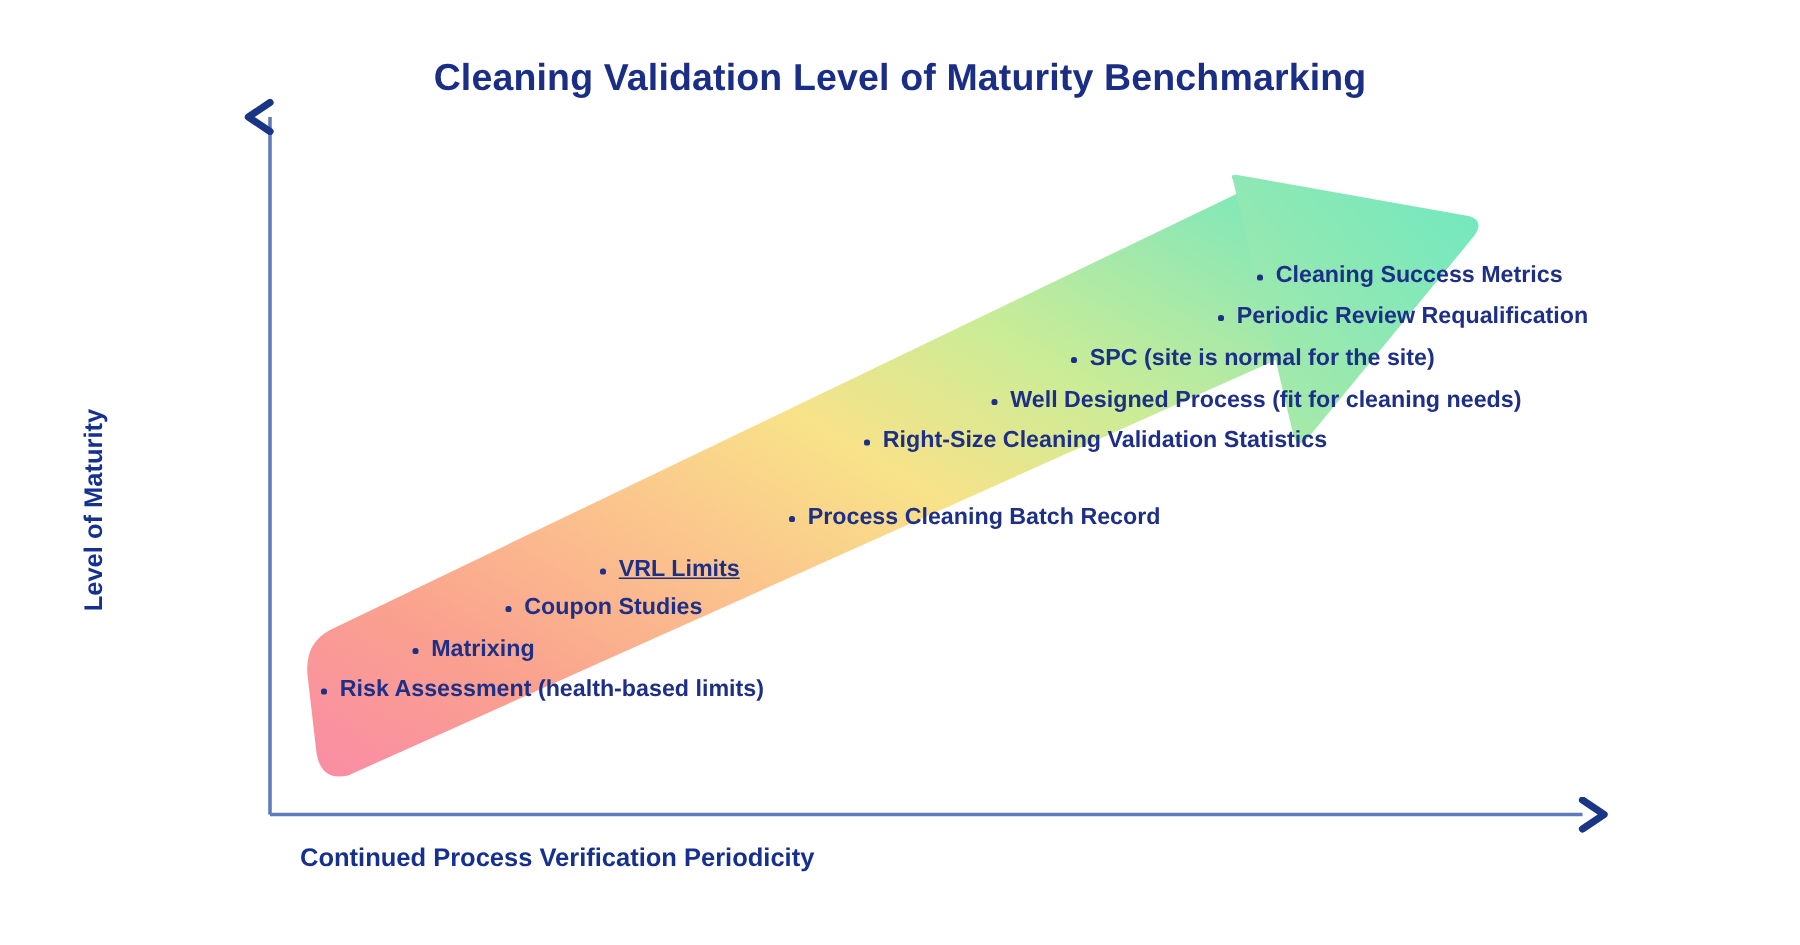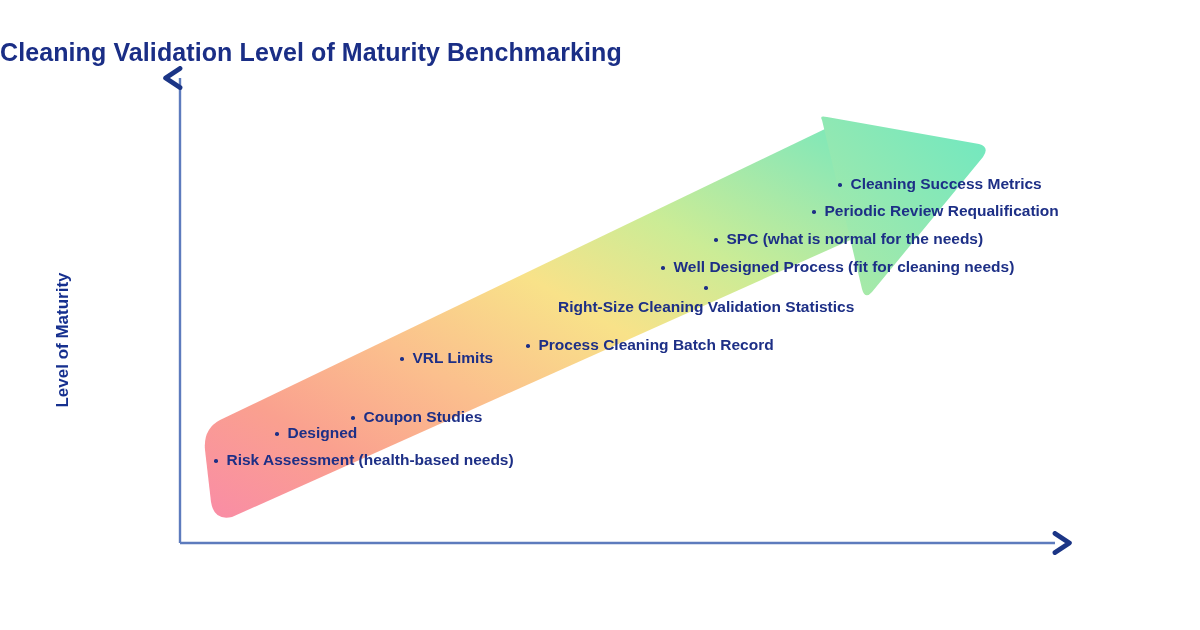--- a/index.html
+++ b/index.html
@@ -8,21 +8,21 @@
     background:#ffffff;
     font-family:"Liberation Sans", sans-serif;
     overflow:hidden;
     position:relative;
   }
   #stage{position:absolute;inset:0;width:1200px;height:630px;}
 
   .title{
     position:absolute;
     left:0;top:38px;width:1200px;
-    text-align:left;
+    text-align:center;
     font-size:25px;
     font-weight:700;
     letter-spacing:0.1px;
     color:#1a2e86;
     white-space:nowrap;
   }
 
   #axes{position:absolute;left:0;top:0;width:1200px;height:630px;}
   #arrowSvg{position:absolute;left:0;top:0;width:1200px;height:630px;}
 
@@ -120,57 +120,58 @@
       </marker>
       <marker id="arrowRight" markerWidth="10" markerHeight="10" refX="2" refY="5" orient="auto">
         <path d="M2,1 L8,5 L2,9" fill="none" stroke="#1b3586" stroke-width="2" stroke-linecap="round" stroke-linejoin="round"></path>
       </marker>
     </defs>
     <line x1="180" y1="543" x2="180" y2="78" stroke="#5d7bbd" stroke-width="2.4" marker-end="url(#arrowUp)"></line>
     <line x1="180" y1="543" x2="1055" y2="543" stroke="#5d7bbd" stroke-width="2.4" marker-end="url(#arrowRight)"></line>
   </svg>
 
   <div class="ylabel">Level of Maturity</div>
+  <div class="xlabel">Continued Process Verification Periodicity</div>
 
   <div class="items" id="items">
       <div class="item" style="left: 838px; top: 175px;">
         <span class="dot"></span>
         <span>Cleaning Success Metrics</span>
       </div>
       <div class="item" style="left: 812px; top: 202px;">
         <span class="dot"></span>
         <span>Periodic Review Requalification</span>
       </div>
       <div class="item" style="left: 714px; top: 230px;">
         <span class="dot"></span>
-        <span>SPC (what is normal for the needs)</span>
+        <span>SPC (site is normal for the site)</span>
       </div>
       <div class="item" style="left: 661px; top: 258px;">
         <span class="dot"></span>
         <span>Well Designed Process (fit for cleaning needs)</span>
       </div>
-      <div class="item" style="left: 558px; top: 285px; flex-direction: column;">
+      <div class="item" style="left: 576px; top: 285px;">
         <span class="dot"></span>
         <span>Right-Size Cleaning Validation Statistics</span>
       </div>
       <div class="item" style="left: 526px; top: 313px; margin-top: 23px;">
         <span class="dot"></span>
         <span>Process Cleaning Batch Record</span>
       </div>
-      <div class="item" style="left: 400px; top: 349px;">
+      <div class="item" style="left: 400px; top: 371px; text-decoration: underline;">
         <span class="dot"></span>
         <span>VRL Limits</span>
       </div>
-      <div class="item" style="left: 351px; top: 396px; margin-top: 12px;">
+      <div class="item" style="left: 337px; top: 396px;">
         <span class="dot"></span>
         <span>Coupon Studies</span>
       </div>
       <div class="item" style="left: 275px; top: 424px;">
         <span class="dot"></span>
-        <span>Designed</span>
+        <span>Matrixing</span>
       </div>
       <div class="item" style="left: 214px; top: 451px;">
         <span class="dot"></span>
-        <span>Risk Assessment (health-based needs)</span>
+        <span>Risk Assessment (health-based limits)</span>
       </div>
     </div>
 
 </div>
 
 </body></html>

